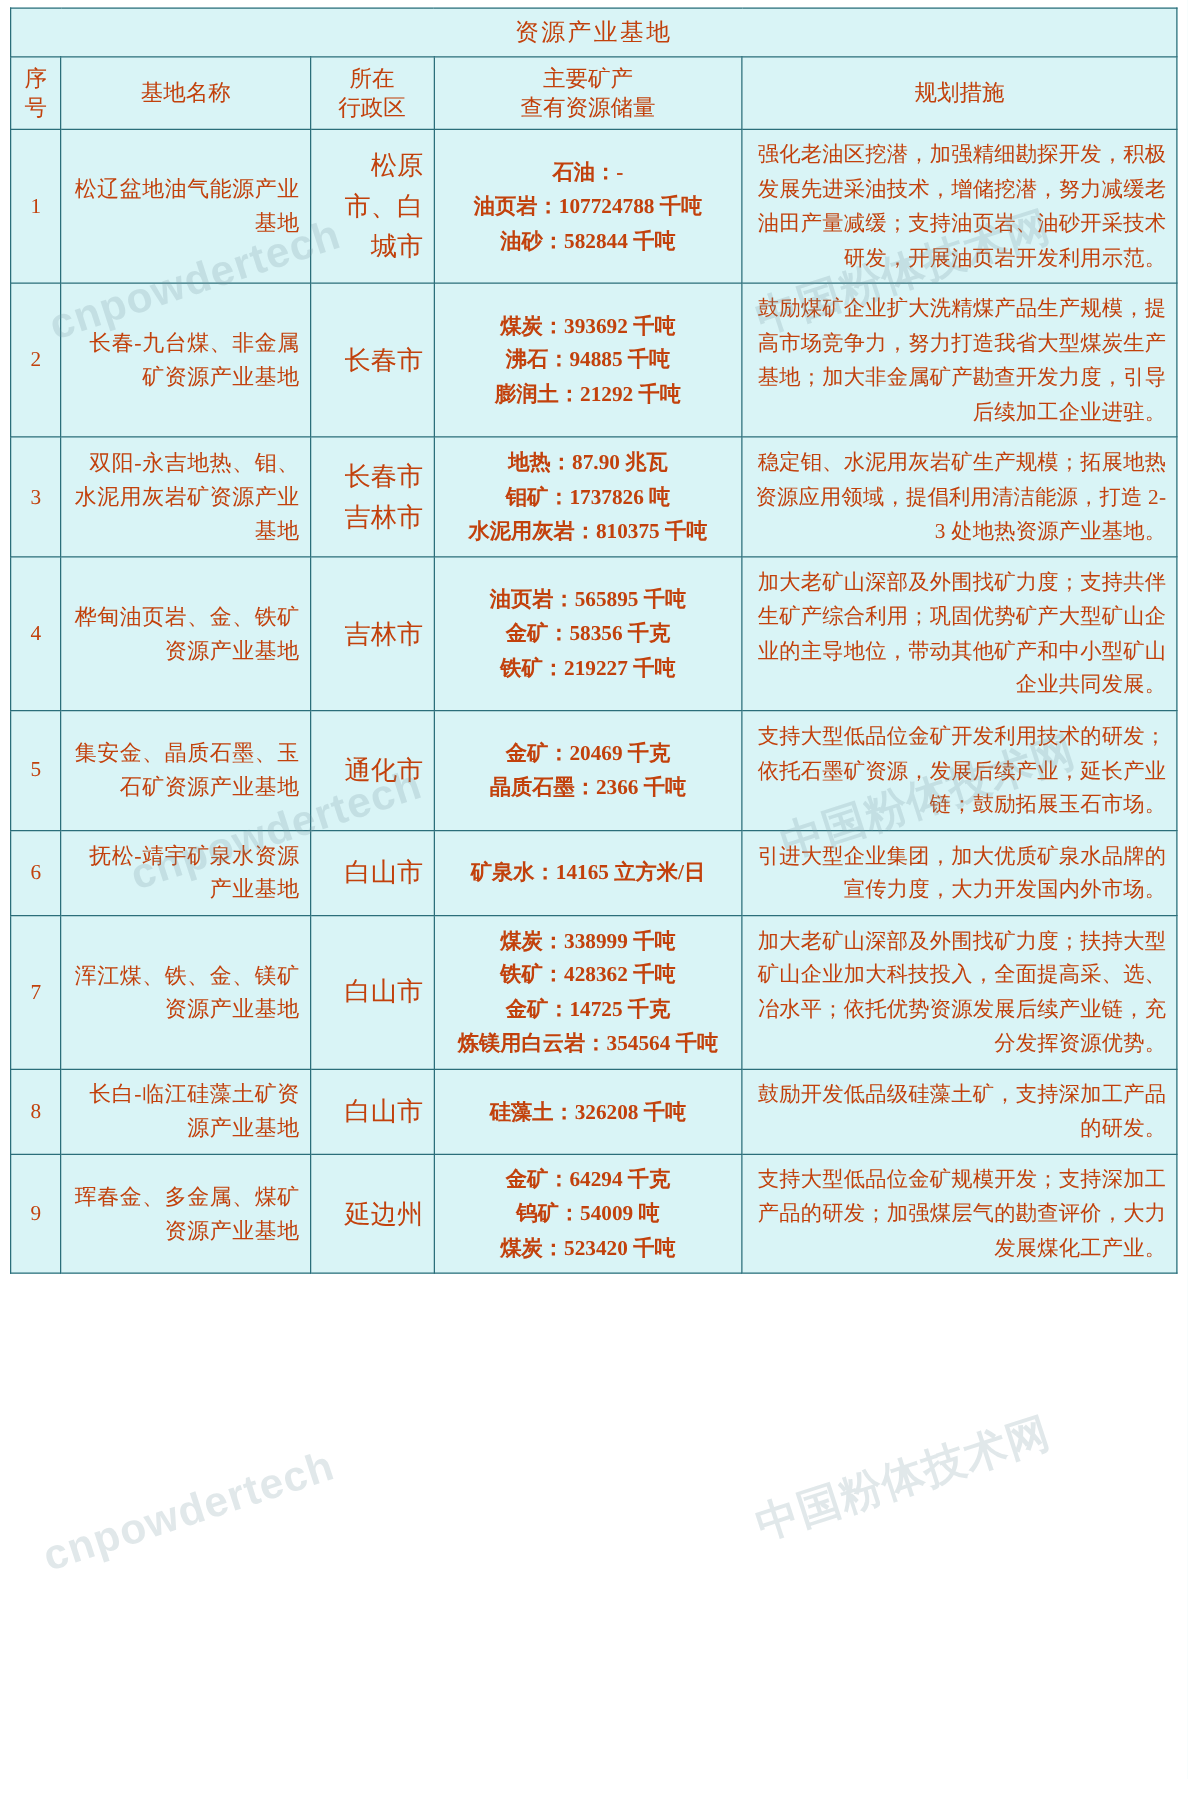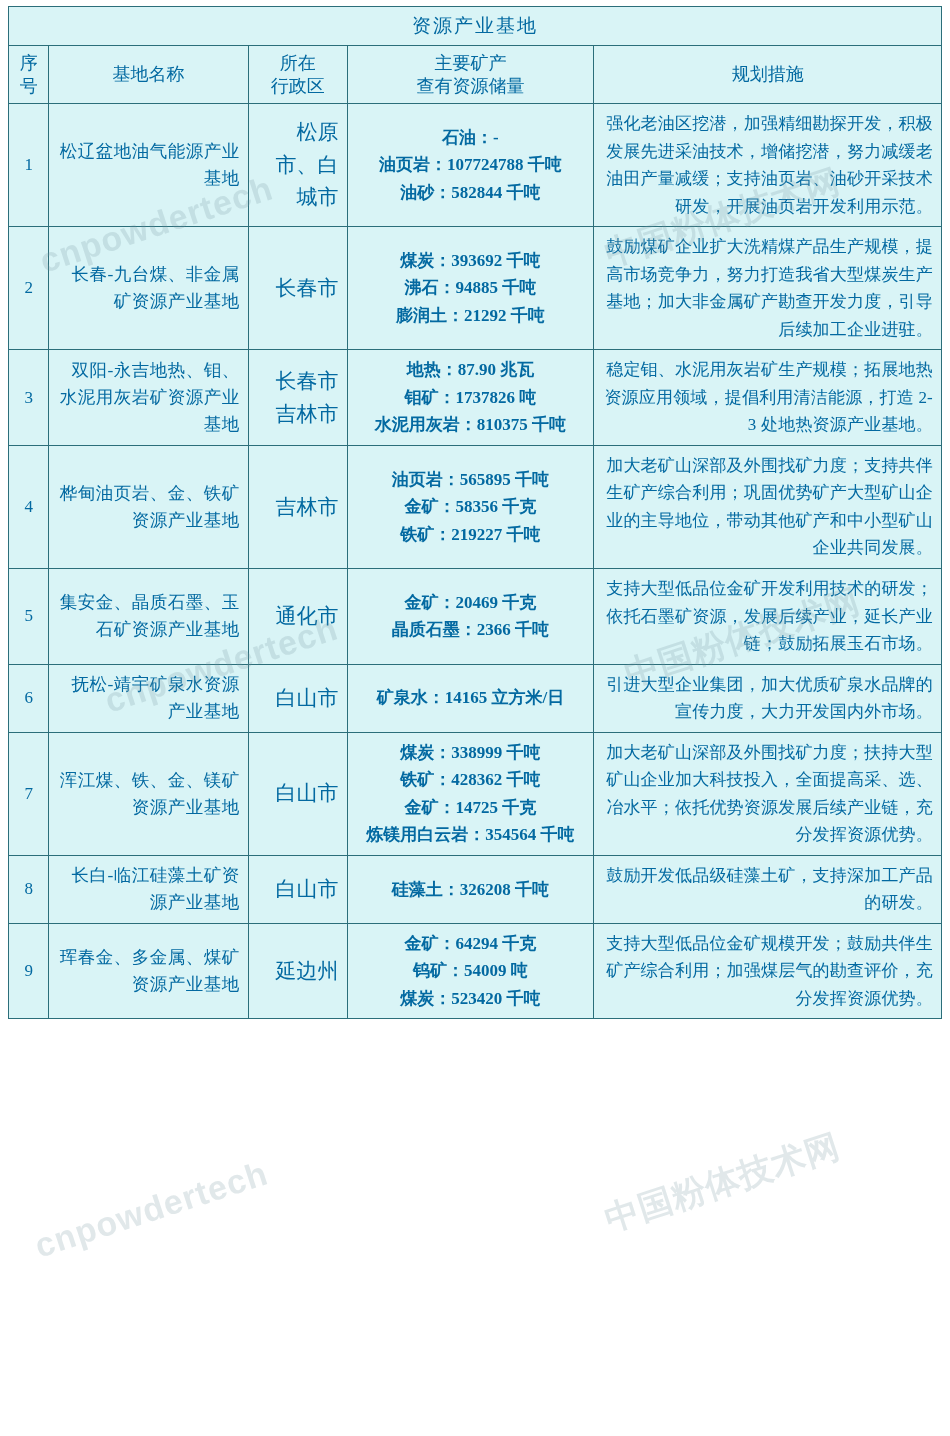--- a/index.html
+++ b/index.html
@@ -24,21 +24,21 @@
     border-collapse: collapse;
     table-layout: fixed;
     background: #d9f4f6;
   }
   table.res-table td, table.res-table th {
     border: 1px solid #2b6e7a;
     background: #d9f4f6;
     vertical-align: middle;
     padding: 6px 8px;
     font-weight: normal;
-    color: #0369a1;
+    color: #c2410c;
   }
   .title-cell {
     text-align: center;
     font-size: 19px;
     letter-spacing: 2px;
     padding: 7px 0 8px 0;
   }
   .head-cell {
     text-align: center;
     font-size: 18px;
@@ -228,18 +228,18 @@
         </tr>
         <tr>
           <td class="idx">9</td>
           <td class="name">珲春金、多金属、煤矿资源产业基地</td>
           <td class="region">延边州</td>
           <td class="mineral">
             <span class="ml">金矿：64294 千克</span>
             <span class="ml">钨矿：54009 吨</span>
             <span class="ml">煤炭：523420 千吨</span>
           </td>
-          <td class="plan">支持大型低品位金矿规模开发；鼓励共伴生矿产综合利用；加强煤层气的勘查评价，充分发挥资源优势。</td>
+          <td class="plan">支持大型低品位金矿规模开发；支持深加工产品的研发；加强煤层气的勘查评价，大力发展煤化工产业。</td>
         </tr>
       </tbody>
   </table>
 
 </div>
 
 </body></html>

